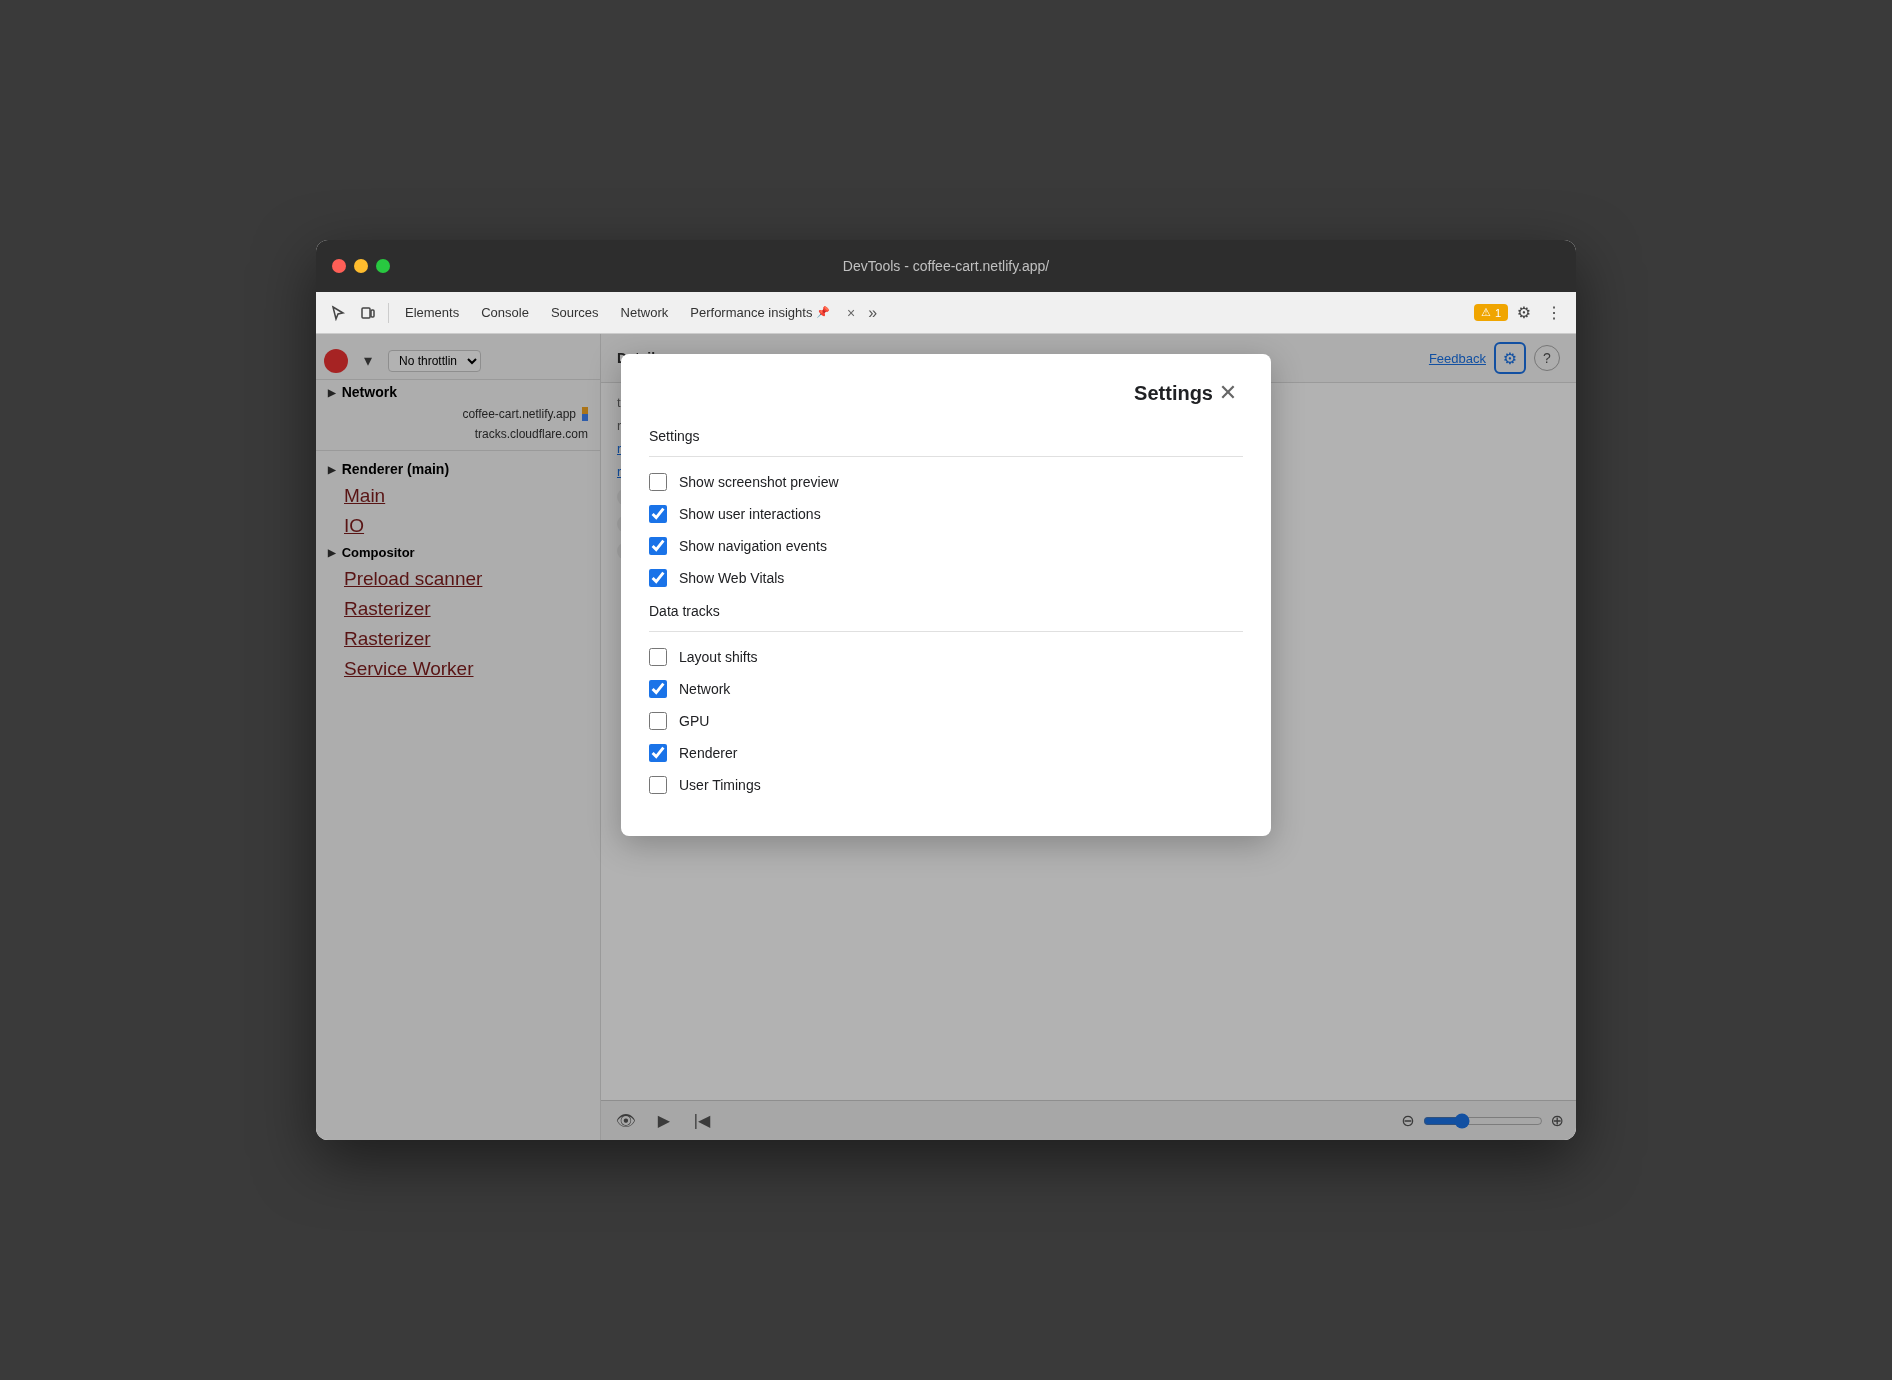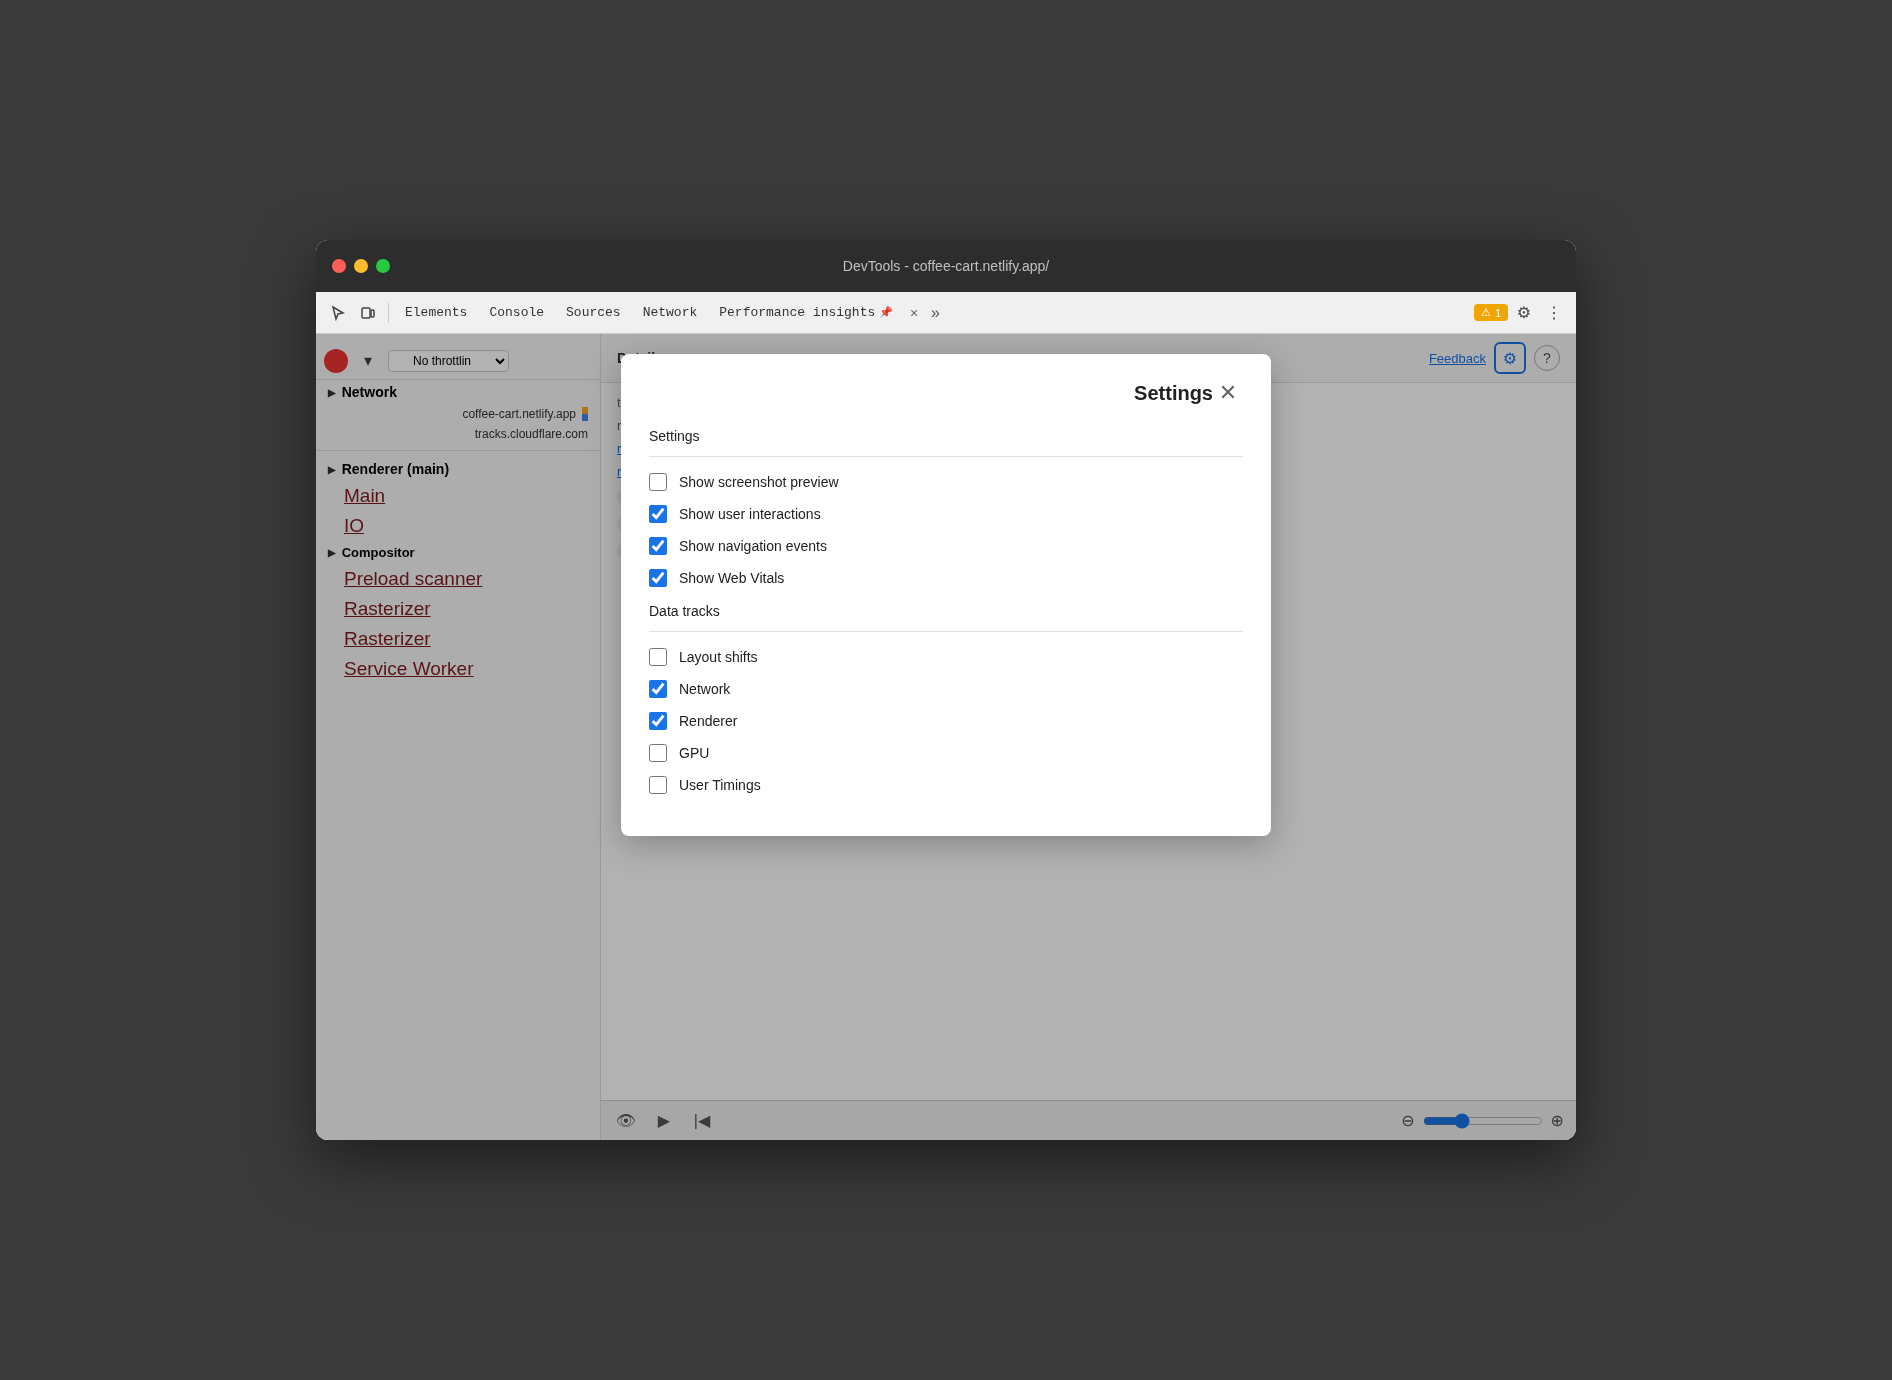--- a/index.html
+++ b/index.html
@@ -79,21 +79,20 @@
       font-size: 16px;
     }
     .tab-btn {
       padding: 4px 10px;
       background: none;
       border: none;
       border-radius: 4px;
       font-size: 13px;
       cursor: pointer;
       color: #333;
-      font-family: Liberation Mono, monospace;
     }
     .tab-separator { width: 1px; height: 20px; background: #ccc; margin: 0 4px; }
     .toolbar-spacer { flex: 1; }
     .notification-badge {
       background: #f0a500;
       color: white;
       font-size: 11px;
       padding: 2px 7px;
       border-radius: 4px;
       display: flex;
@@ -135,21 +134,21 @@
     .record-btn {
       width: 24px;
       height: 24px;
       background: #e33;
       border-radius: 50%;
       border: none;
       cursor: pointer;
     }
     .throttle-select {
       font-size: 12px;
-      padding: 2px 20px;
+      padding: 2px 6px;
       border: 1px solid #ccc;
       border-radius: 4px;
       background: white;
     }
 
     
     .main-content {
       display: flex;
       flex: 1;
       overflow: hidden;
@@ -611,26 +610,26 @@
 
           <label class="checkbox-item">
             <input type="checkbox" style="">
             <span class="checkbox-label">Layout shifts</span>
           </label>
           <label class="checkbox-item">
             <input type="checkbox" checked="" style="">
             <span class="checkbox-label">Network</span>
           </label>
           <label class="checkbox-item">
+            <input type="checkbox" style="">
+            <span class="checkbox-label">GPU</span>
+          </label>
+          <label class="checkbox-item">
             <input type="checkbox" checked="" style="">
             <span class="checkbox-label">Renderer</span>
-          </label>
-          <label class="checkbox-item">
-            <input type="checkbox" style="">
-            <span class="checkbox-label">GPU</span>
           </label>
           <label class="checkbox-item">
             <input type="checkbox" style="">
             <span class="checkbox-label">User Timings</span>
           </label>
         </div>
       </div>
     </div>
   </div>
 </div>

